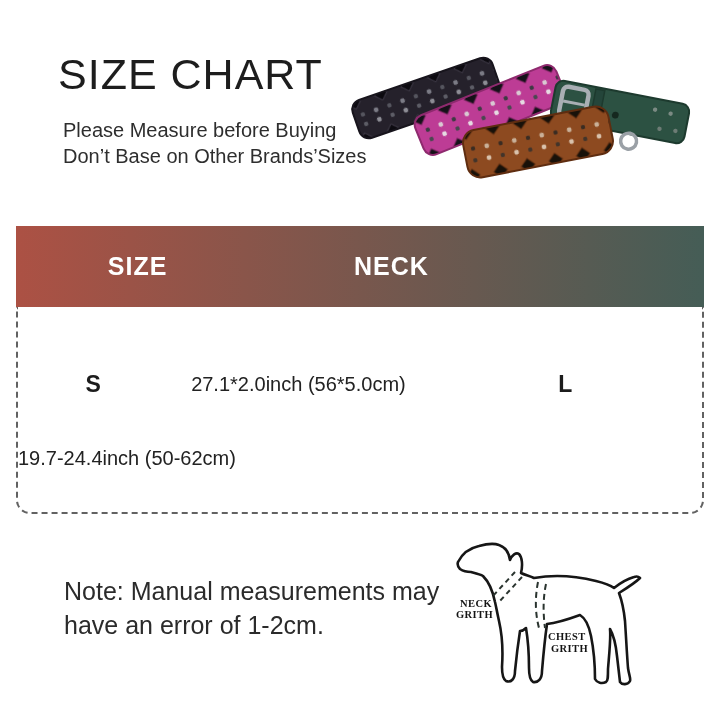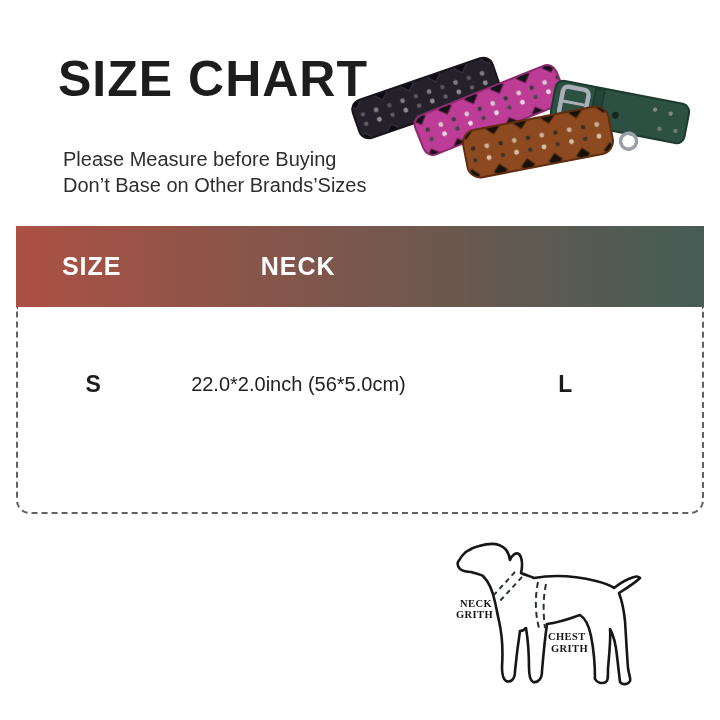--- a/index.html
+++ b/index.html
@@ -2,34 +2,34 @@
 <html><head>
 <meta charset="utf-8">
 <style>
   html,body{margin:0;padding:0;}
   .page{
     position:relative;width:720px;height:720px;background:#ffffff;overflow:hidden;
     font-family:"Liberation Sans",sans-serif;
   }
   .title{
     position:absolute;left:58px;top:50px;
-    font-size:50px;font-weight:bold;letter-spacing:1px;color:#1d1d1d;white-space:nowrap;
+    font-size:43px;font-weight:normal;letter-spacing:1px;color:#1d1d1d;white-space:nowrap;
   }
   .subtitle{
     position:absolute;left:63px;top:117px;
-    font-size:20px;line-height:26px;color:#2e2e2e;margin-top:29px;
+    font-size:20px;line-height:26px;color:#2e2e2e;
   }
   .collars-photo{position:absolute;left:344px;top:42px;width:372px;height:150px;}
   .table-header{
     position:absolute;left:16px;top:226px;width:688px;height:81px;
     display:grid;grid-template-columns:22% 38% 40%;align-items:center;
     background:linear-gradient(90deg,#ac5144,#455d56);
   }
   .table-header .th{
-    text-align:center;color:#ffffff;font-weight:bold;font-size:25px;letter-spacing:1px;
+    text-align:right;color:#ffffff;font-weight:bold;font-size:25px;letter-spacing:1px;
   }
   .table-body{
     position:absolute;left:16px;top:307px;width:688px;height:207px;box-sizing:border-box;
     border:2px dashed #626262;border-top:none;border-radius:0 0 14px 14px;
     display:grid;grid-template-columns:22% 38% 40%;grid-template-rows:1fr 1fr;
     align-items:center;padding:40px 0 16px 0;
   }
   .table-body .cell{text-align:center;font-size:20px;color:#222222;white-space:nowrap;}
   .table-body .cell.size{font-weight:bold;font-size:23px;color:#1c1c1c;}
   .note{
@@ -108,24 +108,29 @@
     </g>
   </svg>
 
   <div class="table-header" style="background: linear-gradient(90deg, rgb(172, 81, 68), rgb(69, 93, 86));">
     <div class="th">SIZE</div>
     <div class="th">NECK</div>
   </div>
 
   <div class="table-body">
     <div class="cell size">S</div>
-    <div class="cell">22.0*2.0inch (56*5.0cm)</div>
+    <div class="cell">27.1*2.0inch (56*5.0cm)</div>
     <div class="cell size">L</div>
+    <div class="cell">19.7-24.4inch (50-62cm)</div>
   </div>
 
+  <div class="note">
+    <div>Note: Manual measurements may</div>
+    <div>have an error of 1-2cm.</div>
+  </div>
 
   <svg class="dog-diagram" viewBox="0 0 282 200" aria-hidden="true">
     <path d="M 20,44
          C 24,36 32,30 41,28 C 48,26 56,25 61,27 C 67,29 71,35 72,42
          C 74,37 78,34 81,36 C 84,39 85,47 83,55
          C 87,57 92,58 96,60
          C 118,56 142,59 158,63 C 166,65 172,67 176,70
          C 181,66 189,61 196,59 C 199,58 201,59 202,60
          C 197,65 189,70 181,75
          C 184,83 186,93 187,103 C 188,118 189,138 190,150

